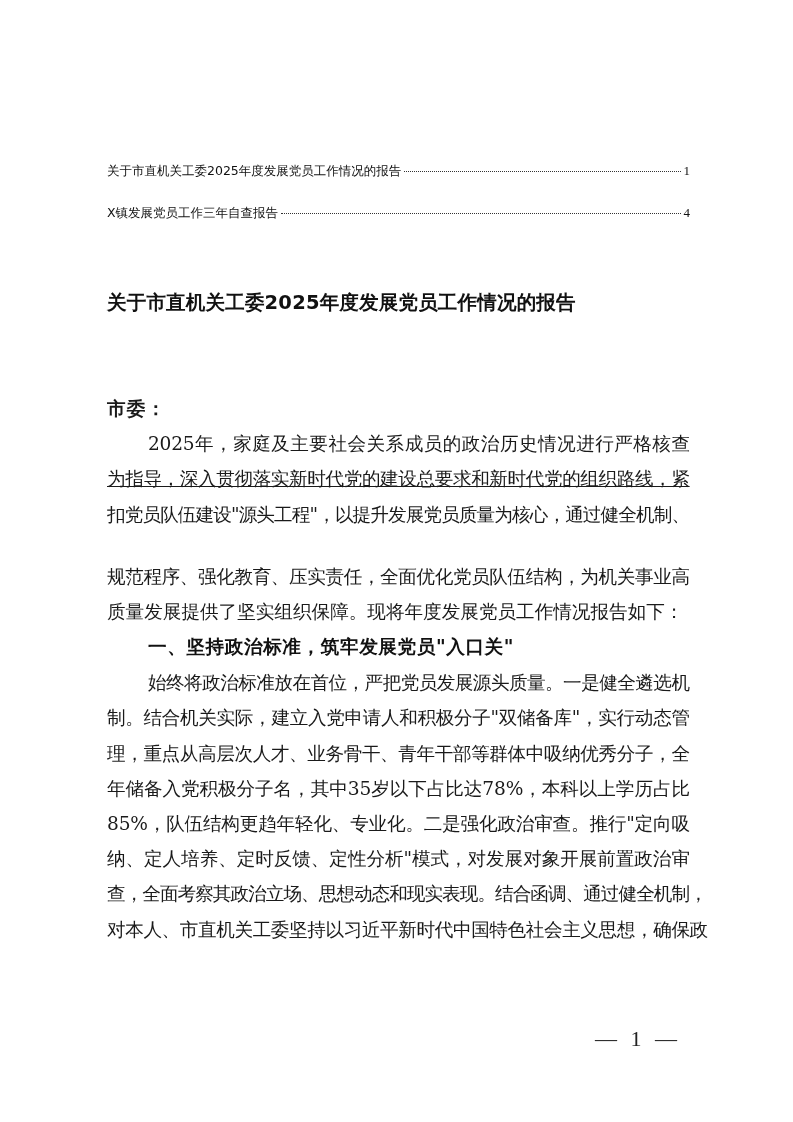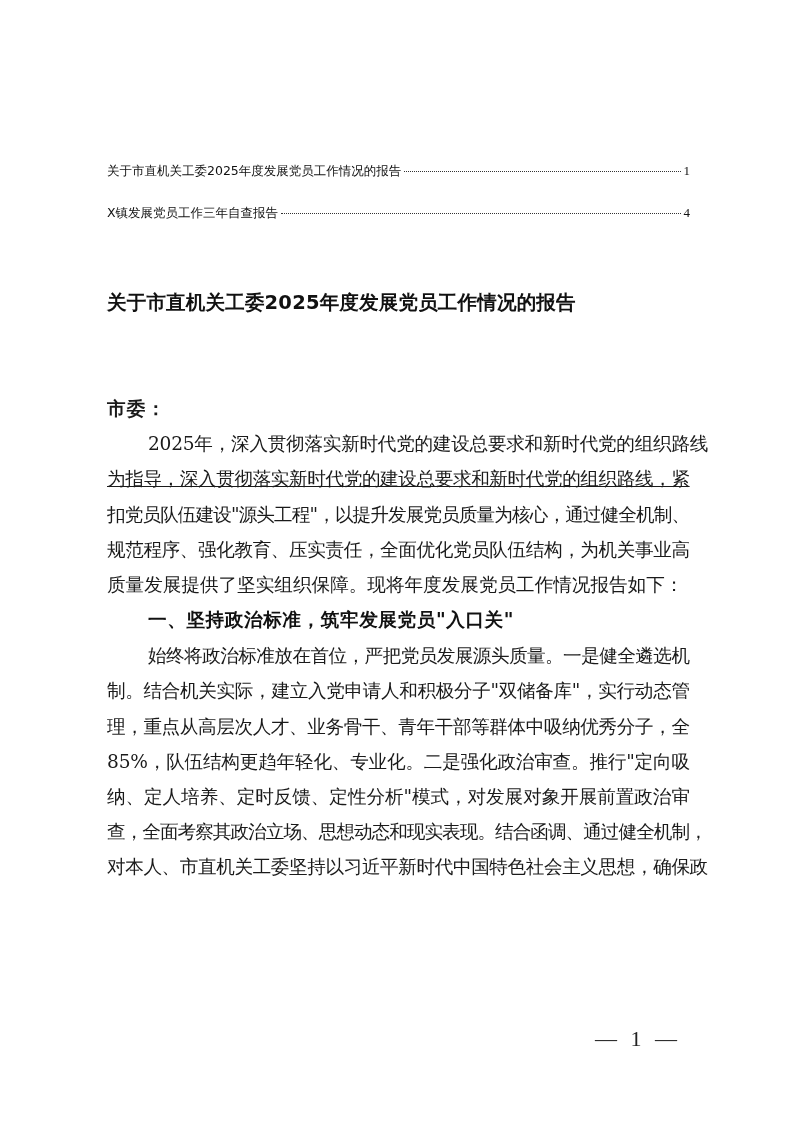--- a/index.html
+++ b/index.html
@@ -35,31 +35,32 @@
     <span class="dots"></span>
     <span class="p">4</span>
   </div>
 </div>
 
 <div class="doc-title">关于市直机关工委2025年度发展党员工作情况的报告</div>
 
 <div class="body">
   <p class="salute">市委：</p>
   <div>
-    <span class="line" style="padding-left: 41px; letter-spacing: -0.245312px; margin-right: 0.245313px;">2025年，深入贯彻落实新时代党的建设总要求和新时代党的组织路线</span>
+    <span class="line" style="padding-left: 41px; letter-spacing: -0.245312px; margin-right: 0.245313px;">2025年，家庭及主要社会关系成员的政治历史情况进行严格核查</span>
     <span class="line" style="letter-spacing: -0.387097px; margin-right: 0.387097px; text-decoration: underline;">为指导，深入贯彻落实新时代党的建设总要求和新时代党的组织路线，紧</span>
     <span class="line" style="letter-spacing: -0.882102px; margin-right: 0.882102px;">扣党员队伍建设"源头工程"，以提升发展党员质量为核心，通过健全机制、</span>
-    <span class="line" style="letter-spacing: -0.387097px; margin-right: 0.387097px;">规范程序、强化教育、压实责任，全面优化党员队伍结构，为机关事业高</span>
+    <span class="line" style="letter-spacing: -0.387097px; margin-right: 0.387097px; margin-top: 27px;">规范程序、强化教育、压实责任，全面优化党员队伍结构，为机关事业高</span>
     <span class="line" style="text-align-last:left;">质量发展提供了坚实组织保障。现将年度发展党员工作情况报告如下：</span>
   </div>
   <h2>一、坚持政治标准，筑牢发展党员"入口关"</h2>
   <div>
     <span class="line" style="padding-left: 41px; letter-spacing: -0.545259px; margin-right: 0.545259px; font-family: Liberation Serif, serif;">始终将政治标准放在首位，严把党员发展源头质量。一是健全遴选机</span>
     <span class="line" style="letter-spacing: -0.328613px; margin-right: 0.328613px;">制。结合机关实际，建立入党申请人和积极分子"双储备库"，实行动态管</span>
     <span class="line" style="letter-spacing: -0.387097px; margin-right: 0.387097px;">理，重点从高层次人才、业务骨干、青年干部等群体中吸纳优秀分子，全</span>
+    <span class="line" style="letter-spacing: -0.0820312px; margin-right: 0.0820312px;">年储备入党积极分子名，其中35岁以下占比达78%，本科以上学历占比</span>
     <span class="line" style="letter-spacing: -0.190918px; margin-right: 0.190918px;">85%，队伍结构更趋年轻化、专业化。二是强化政治审查。推行"定向吸</span>
     <span class="line" style="letter-spacing: -0.0635081px; margin-right: 0.063508px;">纳、定人培养、定时反馈、定性分析"模式，对发展对象开展前置政治审</span>
     <span class="line" style="letter-spacing: -0.956055px; margin-right: 0.956055px;">查，全面考察其政治立场、思想动态和现实表现。结合函调、通过健全机制，</span>
     <span class="line" style="letter-spacing: -0.387097px; margin-right: 0.387097px;">对本人、市直机关工委坚持以习近平新时代中国特色社会主义思想，确保政</span>
   </div>
 </div>
 
 <div class="footer">— 1 —</div>
 
 </body></html>

